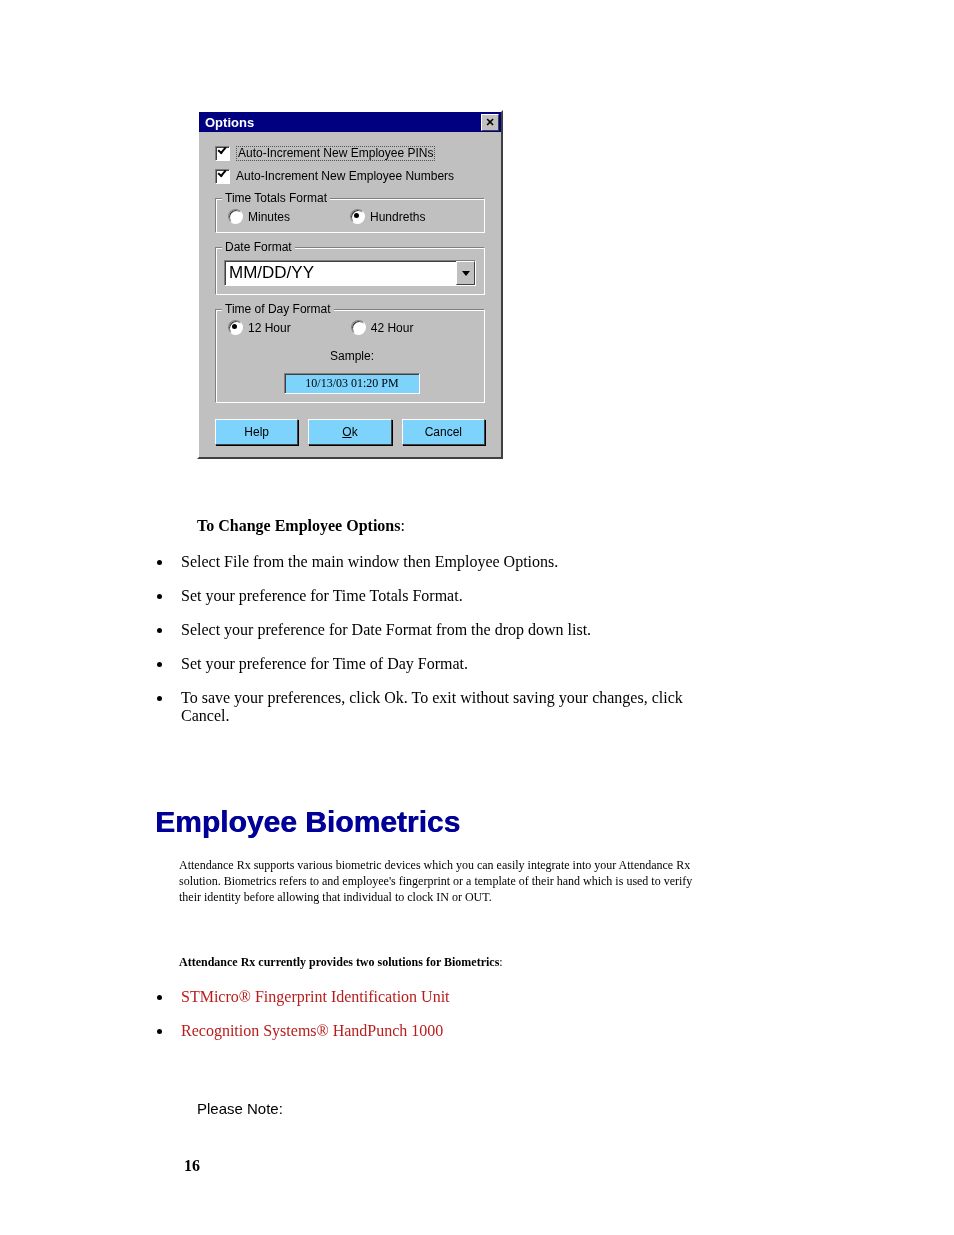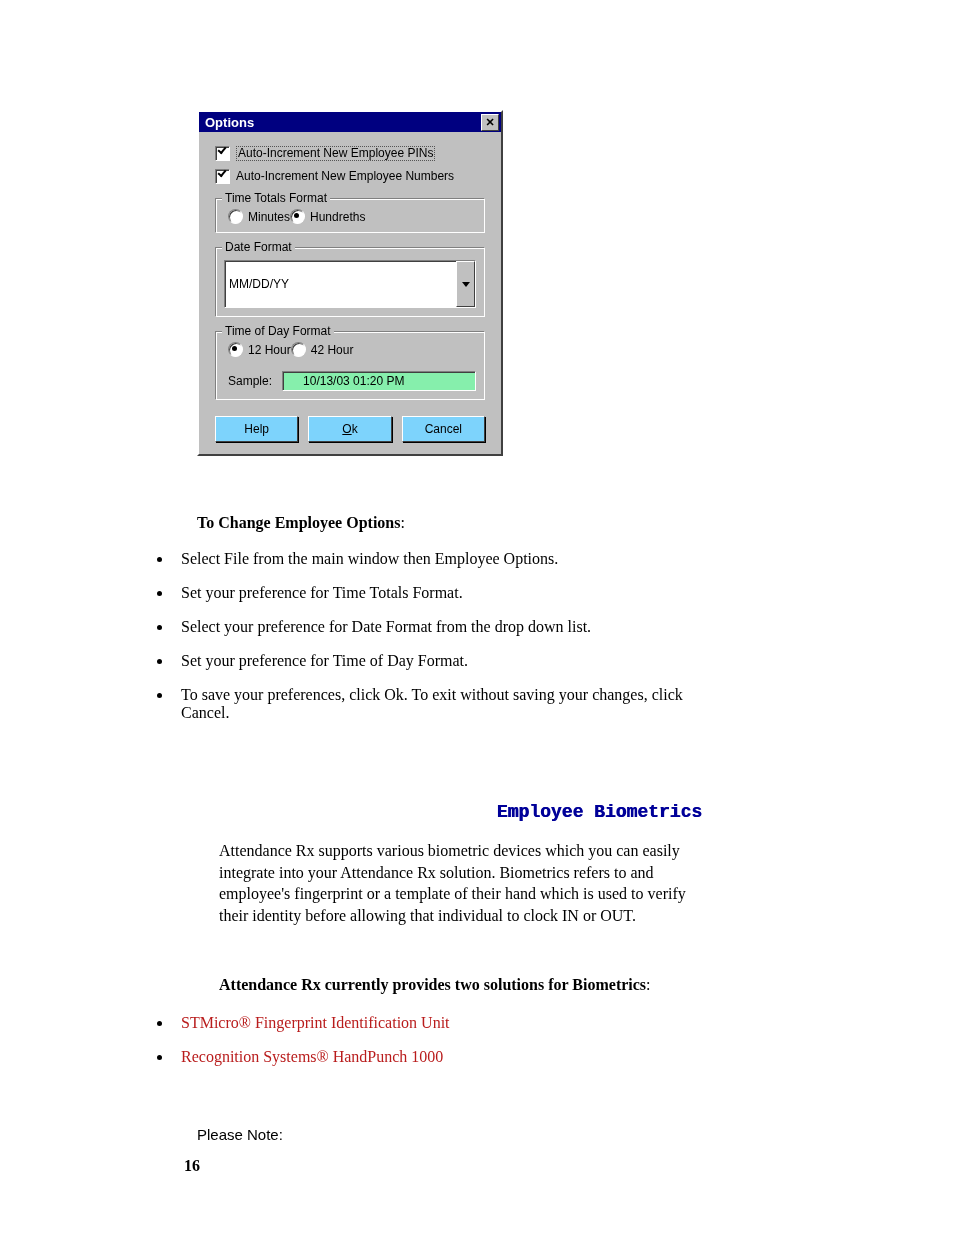--- a/index.html
+++ b/index.html
@@ -109,20 +109,21 @@
     position: absolute;
     top: -8px;
     left: 6px;
     background: #c0c0c0;
     padding: 0 3px;
     font-size: 12px;
   }
   .radio-row {
     display: flex;
     align-items: center;
+    gap: 60px;
     padding-left: 4px;
   }
   .radio-opt {
     display: flex;
     align-items: center;
     gap: 5px;
   }
   .radio {
     width: 13px;
     height: 13px;
@@ -153,22 +154,22 @@
     margin-top: 2px;
     border-top: 1px solid #808080;
     border-left: 1px solid #808080;
     border-right: 1px solid #fff;
     border-bottom: 1px solid #fff;
     box-shadow: inset 1px 1px 0 #404040;
     background: #fff;
   }
   .combo-val {
     flex: 1;
-    padding: 16px 4px;
-    font-size: 12px;
+    padding: 2px 4px;
+    font-size: 17px;
   }
   .combo-btn {
     width: 17px;
     background: #c0c0c0;
     border-top: 1px solid #fff;
     border-left: 1px solid #fff;
     border-right: 1px solid #404040;
     border-bottom: 1px solid #404040;
     display: flex;
     align-items: center;
@@ -180,31 +181,33 @@
     border-right: 4px solid transparent;
     border-top: 5px solid #000;
   }
 
   .sample-row {
     display: flex;
     align-items: center;
     gap: 10px;
     margin-top: 14px;
     padding-left: 4px;
+    flex-direction: column;
   }
   .sample-input {
     flex: 1;
-    background: #86efac;
+    background: #7dd3fc;
     border-top: 1px solid #808080;
     border-left: 1px solid #808080;
     border-right: 1px solid #fff;
     border-bottom: 1px solid #fff;
     box-shadow: inset 1px 1px 0 #404040;
     padding: 2px 20px;
     font-size: 12px;
+    font-family: Liberation Serif, serif;
   }
 
   .btn-row {
     display: flex;
     gap: 10px;
     margin-top: 16px;
     justify-content: flex-start;
   }
   .win-btn {
     width: 82px;
@@ -234,33 +237,32 @@
     padding: 0;
     list-style: disc;
     font-size: 16px;
   }
   ul.bullets li {
     margin-bottom: 16px;
     padding-left: 8px;
   }
 
   h2.section {
-    font-family: Liberation Mono, monospace;
+    font-family: Liberation Sans, sans-serif;
     color: #000099;
-    font-size: 18px;
+    font-size: 30px;
     font-weight: bold;
     margin-top: 80px;
     margin-bottom: 18px;
     text-shadow: 0.6px 0 0 #000099;
-    text-align: right;
   }
   .para {
-    font-size: 16px;
+    font-size: 12px;
     line-height: 1.35;
-    margin-left: 64px;
+    margin-left: 24px;
     margin-bottom: 0;
   }
   .para.bold { font-weight: bold; margin-top: 48px; }
   ul.links {
     margin: 18px 0 0 18px;
     padding: 0;
     list-style: disc;
     font-size: 16px;
   }
   ul.links li { margin-bottom: 16px; padding-left: 8px; }

